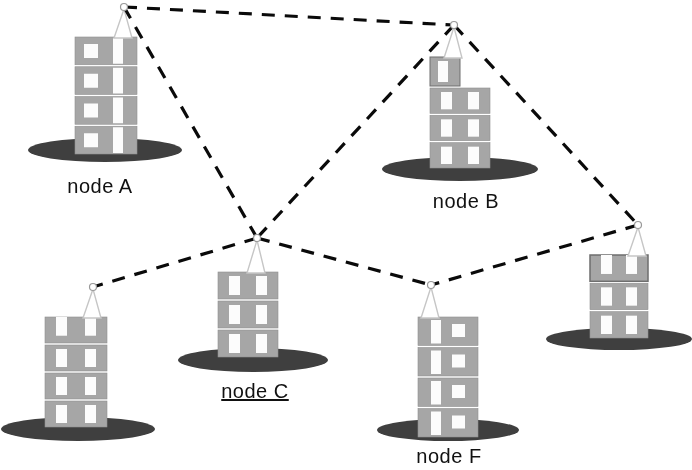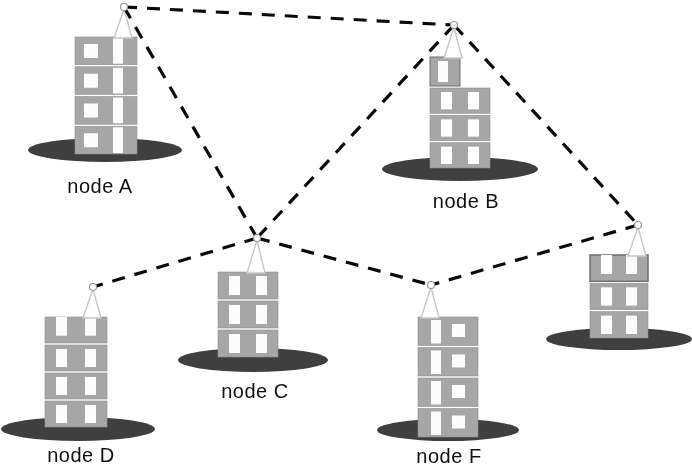--- a/index.html
+++ b/index.html
@@ -136,16 +136,15 @@
       <circle cx="124" cy="7" r="3.5" fill="#ffffff" stroke="#999999" stroke-width="1.2"></circle>
       <circle cx="454" cy="25" r="3.5" fill="#ffffff" stroke="#999999" stroke-width="1.2"></circle>
       <circle cx="257" cy="238" r="3.5" fill="#ffffff" stroke="#999999" stroke-width="1.2"></circle>
       <circle cx="93" cy="287" r="3.5" fill="#ffffff" stroke="#999999" stroke-width="1.2"></circle>
       <circle cx="638" cy="225" r="3.5" fill="#ffffff" stroke="#999999" stroke-width="1.2"></circle>
       <circle cx="431" cy="285" r="3.5" fill="#ffffff" stroke="#999999" stroke-width="1.2"></circle>
     </svg>
 
   <div class="node-label" id="label-B" style="left: 466px; top: 190px; color: rgb(17, 17, 17);">node B</div>
   <div class="node-label" id="label-A" style="left: 100px; top: 175px; color: rgb(17, 17, 17);">node A</div>
-  <div class="node-label" id="label-C" style="left: 255px; top: 380px; color: rgb(17, 17, 17);">node C</div>
-  <div class="node-label" id="label-D" style="left: 81px; top: 444px; color: rgb(17, 17, 17);">node D</div>
+  <div class="node-label" id="label-C" style="left: 255px; top: 380px; color: rgb(17, 17, 17); text-decoration: underline;">node C</div>
   <div class="node-label" id="label-F" style="left: 449px; top: 445px; color: rgb(17, 17, 17);">node F</div>
 </div>
 
 </body></html>

